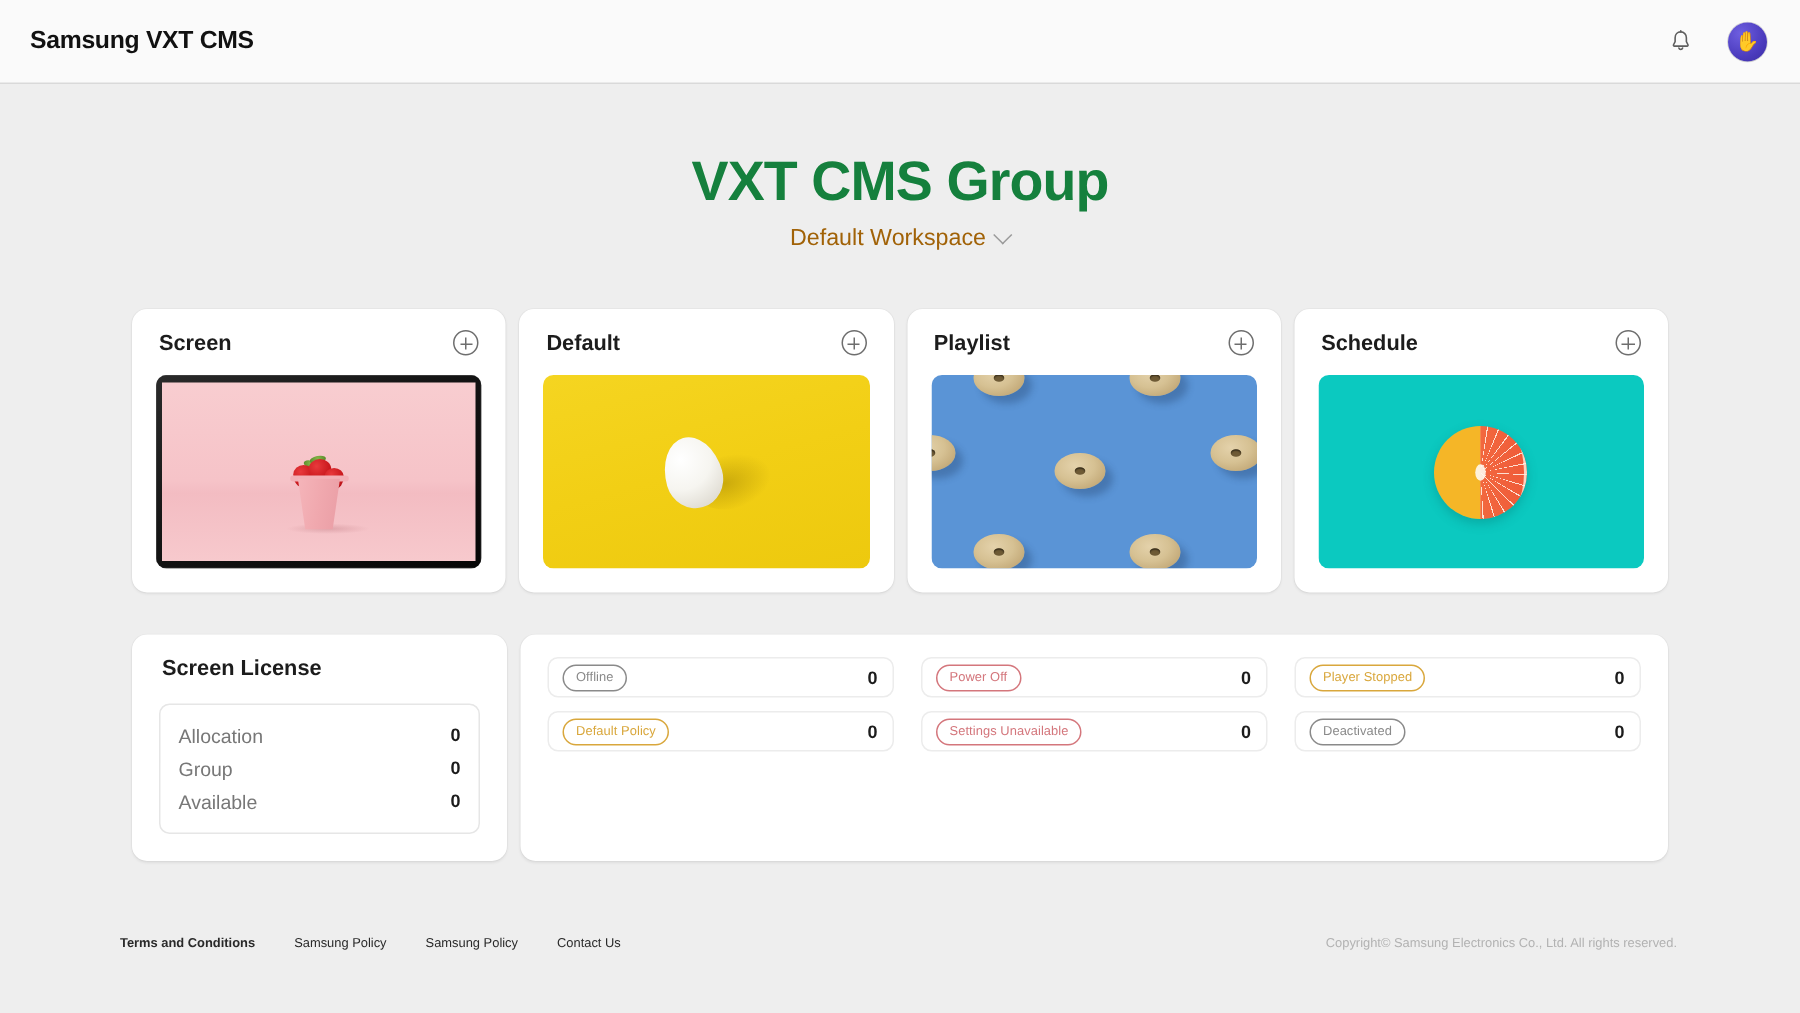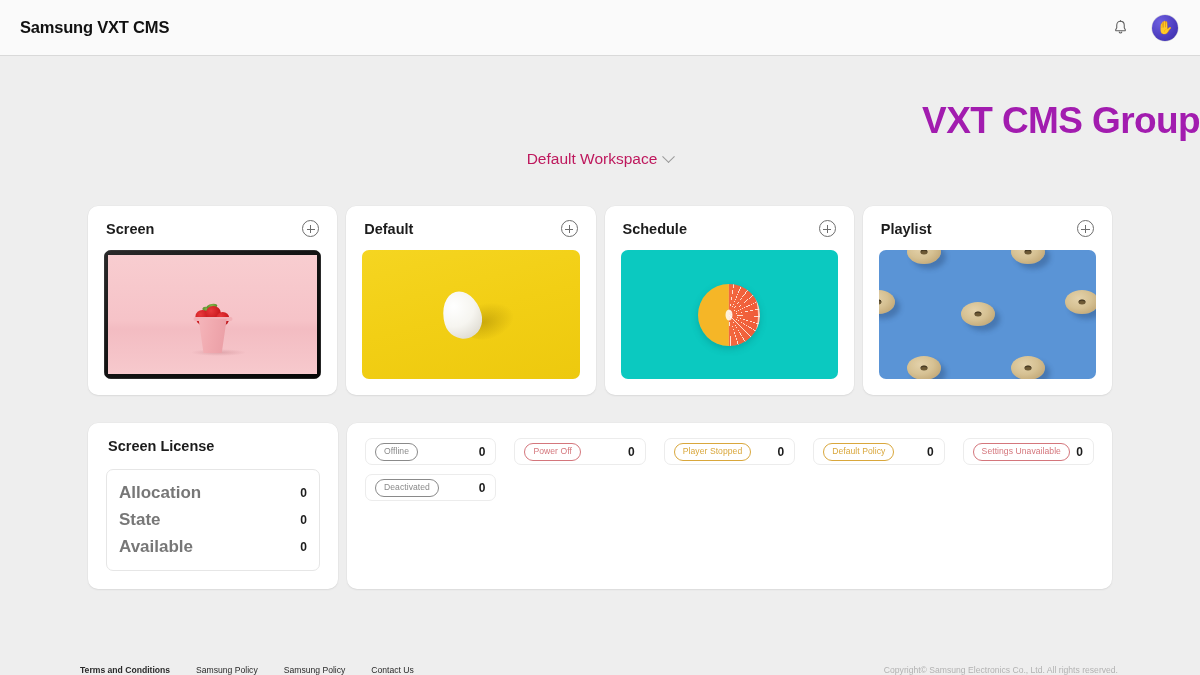--- a/index.html
+++ b/index.html
@@ -67,34 +67,33 @@
   }
 
   .title-block {
     text-align: center;
     margin-bottom: 38px;
   }
   .page-title {
     font-size: 37px;
     font-weight: 700;
     letter-spacing: -0.6px;
-    color: #a21caf;
+    color: #15803d;
     line-height: 1.12;
-    text-align: right;
   }
   .workspace-row {
     margin-top: 9px;
     display: inline-flex;
     align-items: center;
     gap: 7px;
     cursor: pointer;
   }
   .workspace-name {
     font-size: 15.5px;
-    color: #be185d;
+    color: #a16207;
     font-weight: 400;
   }
   .chev {
     display: inline-block;
     width: 9px; height: 9px;
     border-right: 1.6px solid #9a9a9a;
     border-bottom: 1.6px solid #9a9a9a;
     transform: rotate(45deg) translate(-2px,-2px);
   }
 
@@ -315,26 +314,26 @@
     border: 1px solid #e6e6e6;
     border-radius: 7px;
     padding: 9px 12px 10px;
   }
   .license-row {
     display: flex;
     justify-content: space-between;
     align-items: center;
     padding: 3.5px 0;
   }
-  .license-label { font-size: 17px; color: #777777; font-weight: bold; }
+  .license-label { font-size: 13px; color: #777777; }
   .license-val { font-size: 12px; color: #1c1c1c; font-weight: 600; }
 
   .state-grid {
     display: grid;
-    grid-template-columns: repeat(5, 1fr);
+    grid-template-columns: repeat(3, 1fr);
     gap: 9px 18px;
   }
   .state-cell {
     border: 1px solid #ececec;
     border-radius: 7px;
     height: 27px;
     display: flex;
     align-items: center;
     justify-content: space-between;
     padding: 0 10px 0 9px;
@@ -349,21 +348,21 @@
     border: 1px solid currentColor;
     white-space: nowrap;
     letter-spacing: .05px;
   }
   .state-val { font-size: 12px; font-weight: 600; color: #1c1c1c; }
 
   
   .footer {
     height: 52px;
     display: flex;
-    align-items: flex-end;
+    align-items: flex-start;
     justify-content: space-between;
     padding: 0 82px 0 80px;
   }
   .footer-links { display: flex; gap: 26px; align-items: center; }
   .footer-link {
     font-size: 8.6px;
     color: #2a2a2a;
     text-decoration: none;
     cursor: pointer;
   }
@@ -432,64 +431,64 @@
         <div class="thumb">
           <div class="egg-bg">
             <div class="egg-shadow"></div>
             <div class="egg"></div>
           </div>
         </div>
       </section>
 
       <section class="card">
         <div class="card-head">
-          <span class="card-title">Schedule</span>
-          <button class="add-btn"></button>
-        </div>
-        <div class="thumb">
-          <div class="citrus-bg">
-            <div class="citrus">
-              <div class="rind"></div>
-              <div class="core"></div>
-            </div>
-          </div>
-        </div>
-      </section>
-
-      <section class="card">
-        <div class="card-head">
           <span class="card-title">Playlist</span>
           <button class="add-btn"></button>
         </div>
         <div class="thumb">
           <div class="donut-bg">
             <div class="donut" style="left:28px;  top:-10px;"></div>
             <div class="donut" style="left:132px; top:-10px;"></div>
             <div class="donut" style="left:-18px; top:40px;"></div>
             <div class="donut" style="left:82px;  top:52px;"></div>
             <div class="donut" style="left:186px; top:40px;"></div>
             <div class="donut" style="left:28px;  top:106px;"></div>
             <div class="donut" style="left:132px; top:106px;"></div>
           </div>
         </div>
       </section>
 
+      <section class="card">
+        <div class="card-head">
+          <span class="card-title">Schedule</span>
+          <button class="add-btn"></button>
+        </div>
+        <div class="thumb">
+          <div class="citrus-bg">
+            <div class="citrus">
+              <div class="rind"></div>
+              <div class="core"></div>
+            </div>
+          </div>
+        </div>
+      </section>
+
     </div>
 
     <div class="bottom-row">
 
       <section class="panel panel-license">
         <div class="panel-title">Screen License</div>
         <div class="license-box">
           <div class="license-row">
             <span class="license-label">Allocation</span>
             <span class="license-val">0</span>
           </div>
           <div class="license-row">
-            <span class="license-label">State</span>
+            <span class="license-label">Group</span>
             <span class="license-val">0</span>
           </div>
           <div class="license-row">
             <span class="license-label">Available</span>
             <span class="license-val">0</span>
           </div>
         </div>
       </section>
 
       <section class="panel panel-state">

